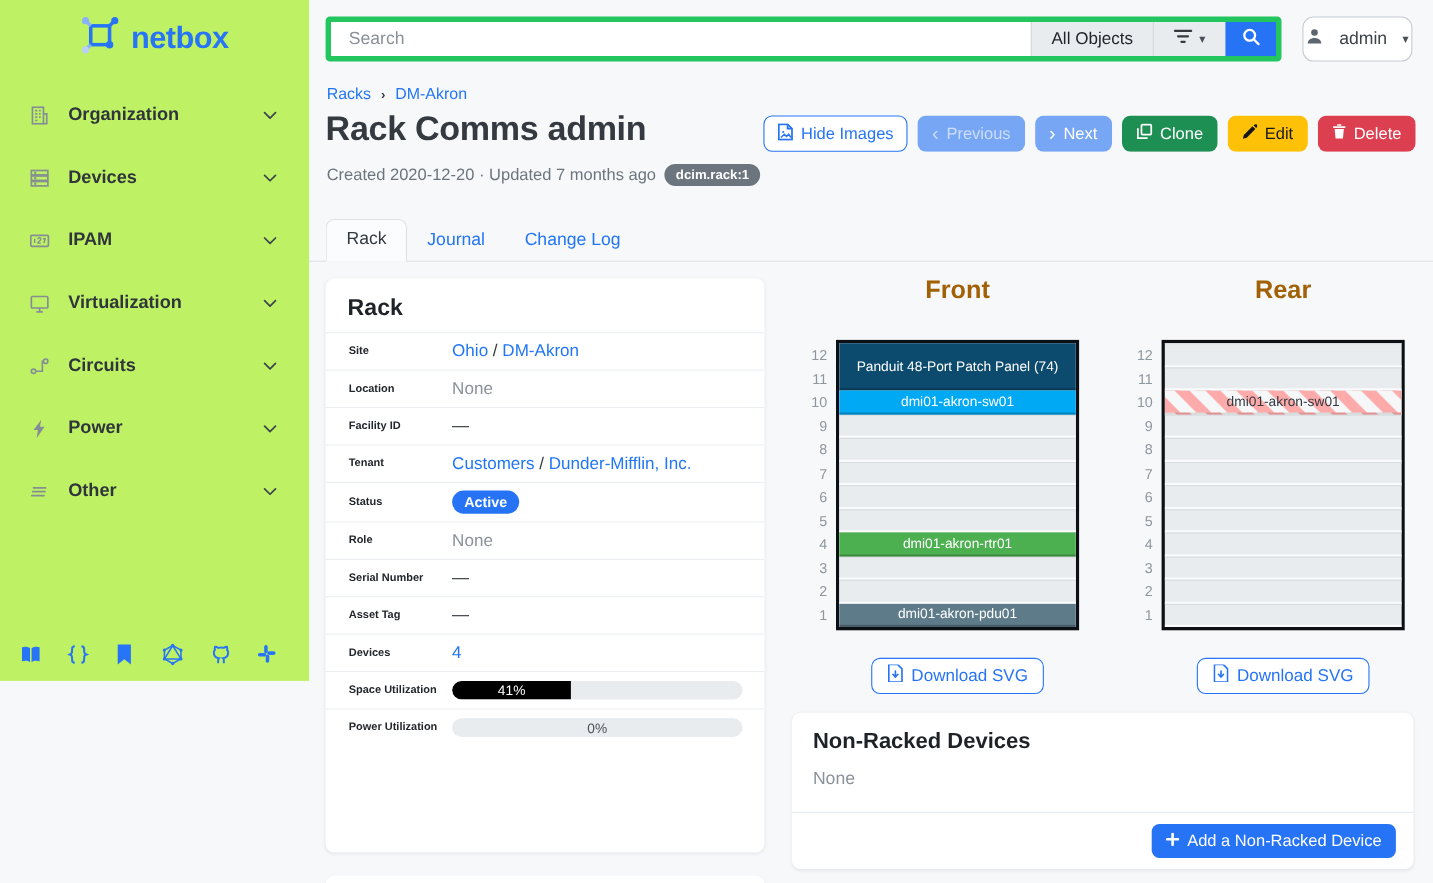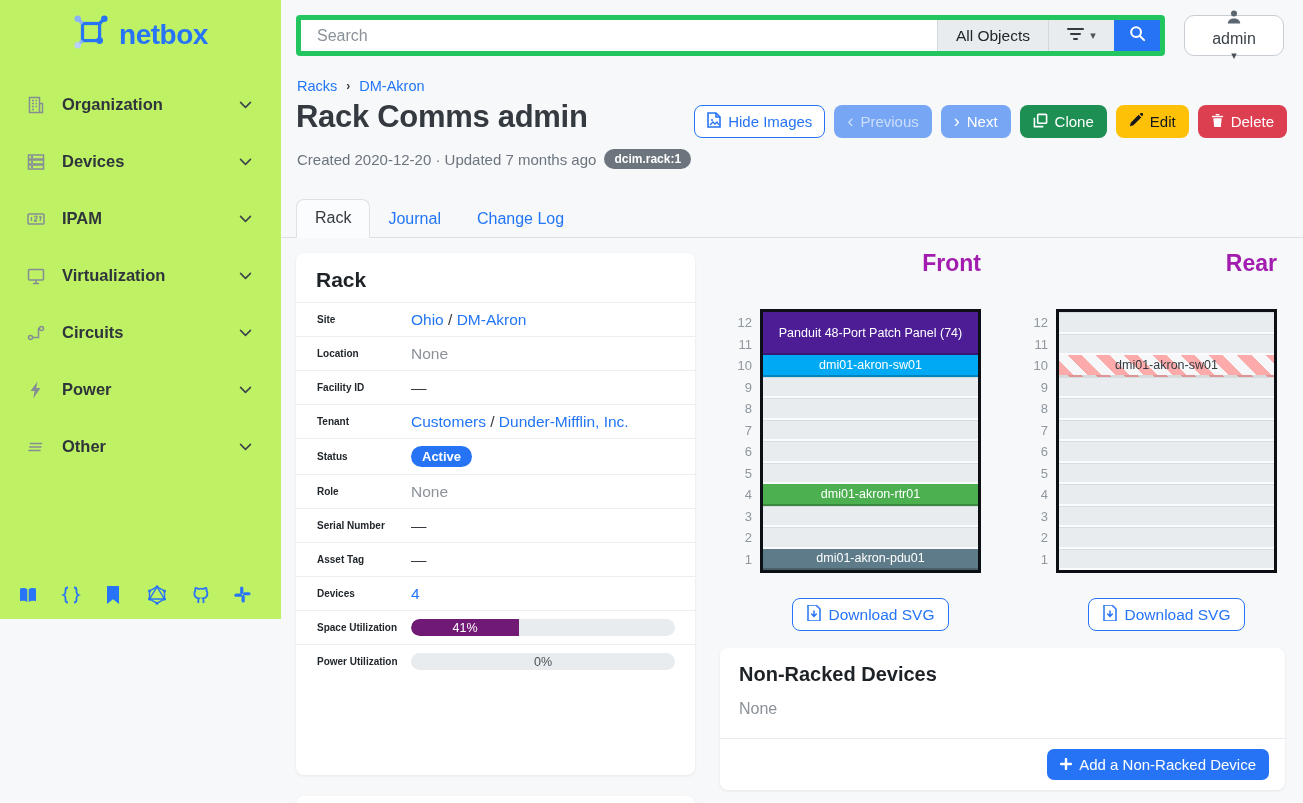--- a/index.html
+++ b/index.html
@@ -21,21 +21,21 @@
 
   
   .search-group { position:absolute; left:296px; top:15px; width:869px; height:41px; display:flex; background:#fff; border:5px solid #22c55e; border-radius:4px; overflow:hidden; }
   .search-input { flex:1; border:none; outline:none; padding:0 16px; font-size:16px; color:#343a40; background:#fff; }
   .search-input::placeholder { color:#8a9199; }
   .sg-seg { display:flex; align-items:center; justify-content:center; background:#e9ecef; border-left:1px solid #d3d8dd; color:#22262b; }
   .sg-scope { padding:0 18px; font-size:15.5px; cursor:pointer; }
   .sg-filter { width:66px; gap:6px; cursor:pointer; color:#343a40; }
   .sg-go { width:46px; background:#2674f5; border-left:none; cursor:pointer; }
   .caret { font-size:11px; color:#495057; }
-  .admin-btn { position:absolute; left:1184px; top:15px; width:100px; height:41px; background:#fff; border:1px solid #c7cdd3; border-radius:10px; display:flex; align-items:center; justify-content:center; gap:1px; font-size:16px; color:#3c434a; cursor:pointer;flex-direction:column; }
+  .admin-btn { position:absolute; left:1184px; top:15px; width:100px; height:41px; background:#fff; border:1px solid #c7cdd3; border-radius:10px; display:flex; align-items:center; justify-content:center; gap:14px; font-size:16px; color:#3c434a; cursor:pointer; }
 
   
   .breadcrumb { position:absolute; left:297px; top:78px; font-size:14.5px; display:flex; align-items:center; gap:9px; }
   .breadcrumb a { color:#2276f5; text-decoration:none; cursor:pointer; }
   .bc-sep { color:#343a40; font-size:12px; font-weight:700; }
   .page-title { position:absolute; left:296px; top:99px; font-size:31px; font-weight:700; color:#343a40; letter-spacing:-0.3px; }
   .meta { position:absolute; left:297px; top:149px; font-size:15px; color:#6c757d; display:flex; align-items:center; gap:8px; }
   .meta-badge { background:#6c757d; color:#fff; font-size:12px; font-weight:700; padding:3px 10px; border-radius:10px; }
 
   .actions { position:absolute; right:16px; top:105px; display:flex; gap:9px; }
@@ -65,21 +65,21 @@
   .val-muted { color:#8a9199; }
   .status-badge { display:inline-block; background:#2674f5; color:#fff; font-size:13px; font-weight:700; padding:3px 11px; border-radius:11px; }
   .progress { width:100%; height:17px; background:#e9ecef; border-radius:9px; overflow:hidden; position:relative; }
   .progress-fill { height:100%; background:#1e9e58; border-radius:9px 0 0 9px; display:flex; align-items:center; justify-content:center; color:#fff; font-size:12.5px; }
   .progress-zero { position:absolute; inset:0; display:flex; align-items:center; justify-content:center; color:#495057; font-size:12.5px; }
   .card-stub { position:absolute; left:296px; top:796px; width:399px; height:20px; }
 
   
   .elevation { position:absolute; top:250px; width:253px; }
   .elev-front { left:728px; } .elev-rear { left:1024px; }
-  .elev-title { margin-left:32px; width:221px; text-align:right; font-size:23px; font-weight:700; color:#a21caf; }
+  .elev-title { margin-left:32px; width:221px; text-align:center; font-size:23px; font-weight:700; color:#a16207; }
   .rack-wrap { display:flex; margin-top:32px; }
   .unit-nums { width:24px; margin-right:8px; padding-top:3px; }
   .unit-num { height:21.5px; display:flex; align-items:center; justify-content:flex-end; font-size:13px; color:#8f979e; }
   .rack-box { width:221px; border:3px solid #0c1014; background:#fbfcfd; position:relative; height:264px; }
   .unit { height:21.5px; }
   .unit.empty { background:#e9ecef; border-top:1px solid #d7dce0; border-bottom:2px solid #fafbfc; }
   .device { position:absolute; left:0; width:215px; display:flex; align-items:center; justify-content:center; font-size:12.5px; border-bottom:2px solid rgba(0,0,0,.22); cursor:pointer; }
   .device.striped { background:repeating-linear-gradient(45deg,#fcaaaa 0 10px,#f6f7f8 10px 20px); border-bottom:2px solid rgba(0,0,0,.12); }
   .dl-row { margin-left:32px; width:221px; display:flex; justify-content:center; margin-top:25px;align-items:flex-end; }
   .dl-btn { display:flex; align-items:center; gap:8px; background:#fff; border:1.5px solid #2674f5; color:#2674f5; font-size:15.5px; border-radius:8px; height:33px; padding:0 14px; cursor:pointer; }
@@ -353,21 +353,21 @@
           <div class="attr-value">—</div>
         </div>
         <div class="attr-row">
           <div class="attr-label">Devices</div>
           <div class="attr-value"><a>4</a></div>
         </div>
         <div class="attr-row">
           <div class="attr-label">Space Utilization</div>
           <div class="attr-value">
             <div class="progress">
-              <div class="progress-fill" style="width: 41%; background: #701a75;">41%</div>
+              <div class="progress-fill" style="width: 41%; background: #000000;">41%</div>
             </div>
           </div>
         </div>
         <div class="attr-row">
           <div class="attr-label">Power Utilization</div>
           <div class="attr-value">
             <div class="progress">
               <div class="progress-zero">0%</div>
             </div>
           </div>
@@ -399,21 +399,21 @@
           <div class="unit empty"></div>
           <div class="unit empty"></div>
           <div class="unit empty"></div>
           <div class="unit empty"></div>
           <div class="unit empty"></div>
           <div class="unit empty"></div>
           <div class="unit empty"></div>
           <div class="unit empty"></div>
           <div class="unit empty"></div>
           <div class="unit empty"></div>
-          <div class="device" style="top: 0px; height: 43px; background: #4c1d95; color: rgb(255, 255, 255);">Panduit 48-Port Patch Panel (74)</div>
+          <div class="device" style="top: 0px; height: 43px; background: #0c4a6e; color: rgb(255, 255, 255);">Panduit 48-Port Patch Panel (74)</div>
           <div class="device" style="top: 43px; height: 21.5px; background: rgb(0, 169, 244); color: rgb(255, 255, 255);">dmi01-akron-sw01</div>
           <div class="device" style="top: 172px; height: 21.5px; background: rgb(76, 175, 80); color: rgb(255, 255, 255);">dmi01-akron-rtr01</div>
           <div class="device" style="top: 236.5px; height: 21.5px; background: rgb(94, 123, 138); color: rgb(255, 255, 255);">dmi01-akron-pdu01</div>
         </div>
       </div>
       <div class="dl-row">
         <div class="dl-btn">
           <span><svg width="14" height="16" viewBox="0 0 14 16" fill="currentColor">
               <path d="M1 0h8l4 4v12H1z" fill="none" stroke="currentColor" stroke-width="1.5"></path>
               <path d="M7 6v5M4.7 9l2.3 2.5L9.3 9" stroke="currentColor" stroke-width="1.5" fill="none" stroke-linecap="round"></path>

